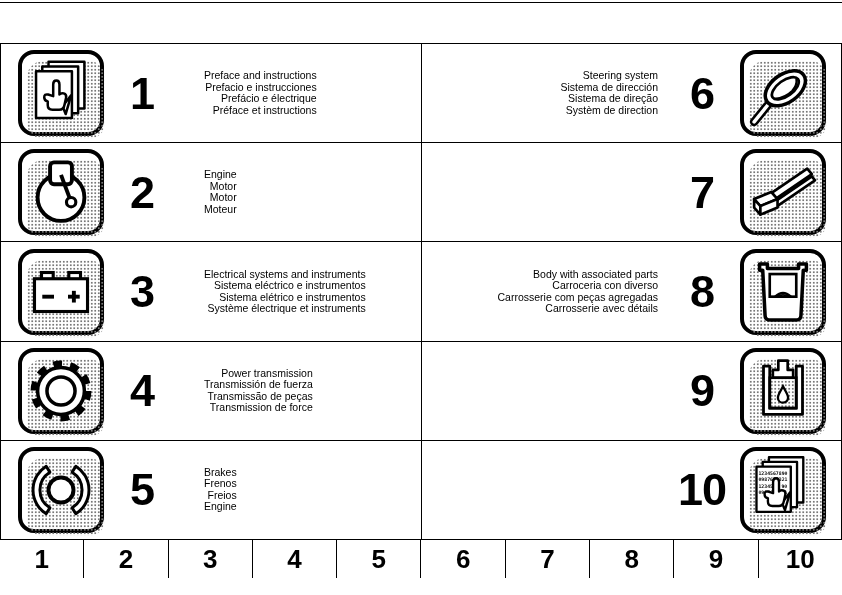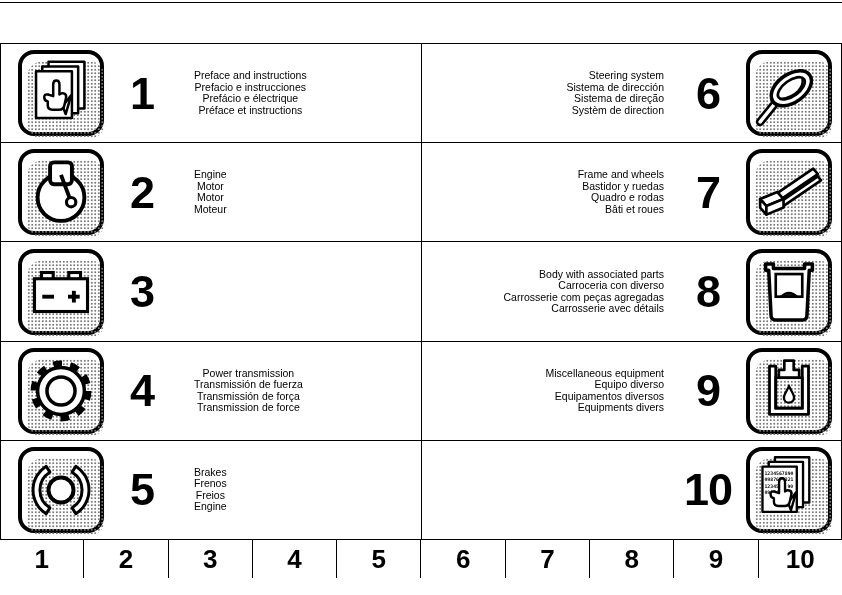--- a/index.html
+++ b/index.html
@@ -11,39 +11,39 @@
   .topline{position:absolute;left:0;top:2px;width:842px;border-top:1.6px solid #000;}
   .maintable{
     position:absolute;left:0;top:43px;width:842px;height:497px;
     border:1.6px solid #000;box-sizing:border-box;
     display:flex;flex-direction:column;
   }
   .row{flex:1;display:flex;min-height:0;}
   .row + .row{border-top:1.6px solid #000;}
   .half{width:50%;display:flex;align-items:center;box-sizing:border-box;}
   .half.left{padding-left:17px;}
-  .half.right{border-left:1.6px solid #000;justify-content:flex-end;padding-right:9px;}
+  .half.right{border-left:1.6px solid #000;justify-content:flex-end;padding-right:15px;}
   .badge{
     position:relative;z-index:0;flex:none;
     width:86px;height:86px;box-sizing:border-box;
     border:4.5px solid #000;border-radius:16px;background:#fff;
   }
   .badge::after{
     content:"";position:absolute;left:5px;top:7px;width:100%;height:100%;
     border-radius:16px;z-index:-1;
     background-image:radial-gradient(#777 1.1px, transparent 1.25px);
     background-size:3.5px 3.5px;
   }
   .badge svg{position:absolute;left:0;top:0;width:100%;height:100%;}
   .bignum{
     width:76px;flex:none;text-align:center;
     font-size:45px;font-weight:bold;letter-spacing:-1px;line-height:1;
   }
   .lines{font-size:10.5px;line-height:11.5px;white-space:nowrap;}
-  .half.left .lines{margin-left:14px;text-align:center;}
+  .half.left .lines{margin-left:24px;text-align:right;}
   .half.right .lines{margin-right:6px;text-align:right;}
   .footer{
     position:absolute;left:0;top:540px;width:842px;height:38px;
     display:flex;box-sizing:border-box;
   }
   .ftab{
     flex:1;display:flex;align-items:center;justify-content:center;
     font-size:26px;font-weight:bold;box-sizing:border-box;
   }
   .ftab + .ftab{border-left:1.6px solid #000;}
@@ -113,26 +113,20 @@
       </div>
       <div class="bignum">2</div>
       <div class="lines">
         <div>Engine</div>
         <div>Motor</div>
         <div>Motor</div>
         <div>Moteur</div>
       </div>
     </div>
     <div class="half right">
-      <div class="lines">
-        <div>Frame and wheels</div>
-        <div>Bastidor y ruedas</div>
-        <div>Quadro e rodas</div>
-        <div>Bâti et roues</div>
-      </div>
       <div class="bignum">7</div>
       <div class="badge">
         <svg viewBox="0 0 100 100">
           <g fill="#fff" stroke="#000" stroke-width="3.4" stroke-linejoin="round">
             <polygon points="27,57 81,20 87,27 33,64"></polygon>
             <polygon points="33,67 87,30 91,35 37,72"></polygon>
             <polygon points="13,59 35,50 43,59 21,68"></polygon>
             <polygon points="13,59 21,68 21,79 13,70"></polygon>
             <polygon points="21,68 43,59 43,70 21,79"></polygon>
           </g>
@@ -149,20 +143,26 @@
             <rect x="25" y="25" width="15" height="12"></rect>
             <rect x="60" y="25" width="15" height="12"></rect>
             <rect x="16" y="33" width="68" height="42"></rect>
           </g>
           <line x1="26" y1="56" x2="41" y2="56" stroke="#000" stroke-width="5"></line>
           <line x1="59" y1="56" x2="74" y2="56" stroke="#000" stroke-width="5"></line>
           <line x1="66.5" y1="48.5" x2="66.5" y2="63.5" stroke="#000" stroke-width="5"></line>
         </svg>
       </div>
       <div class="bignum">3</div>
+      <div class="lines">
+        <div>Electrical systems and instruments</div>
+        <div>Sistema eléctrico e instrumentos</div>
+        <div>Sistema elétrico e instrumentos</div>
+        <div>Système électrique et instruments</div>
+      </div>
     </div>
     <div class="half right">
       <div class="lines">
         <div>Body with associated parts</div>
         <div>Carroceria con diverso</div>
         <div>Carrosserie com peças agregadas</div>
         <div>Carrosserie avec détails</div>
       </div>
       <div class="bignum">8</div>
       <div class="badge">
@@ -182,31 +182,25 @@
         <svg viewBox="0 0 100 100">
           <circle cx="50" cy="50" r="30" fill="#fff" stroke="#000" stroke-width="4.5"></circle>
           <circle cx="50" cy="50" r="34" fill="none" stroke="#000" stroke-width="10" stroke-dasharray="11 10.36"></circle>
           <circle cx="50" cy="50" r="18" fill="#fff" stroke="#000" stroke-width="4.5"></circle>
         </svg>
       </div>
       <div class="bignum">4</div>
       <div class="lines">
         <div>Power transmission</div>
         <div>Transmissión de fuerza</div>
-        <div>Transmissión de força</div>
+        <div>Transmissão de peças</div>
         <div>Transmission de force</div>
       </div>
     </div>
     <div class="half right">
-      <div class="lines">
-        <div>Miscellaneous equipment</div>
-        <div>Equipo diverso</div>
-        <div>Equipamentos diversos</div>
-        <div>Equipments divers</div>
-      </div>
       <div class="bignum">9</div>
       <div class="badge">
         <svg viewBox="0 0 100 100">
           <path d="M25,18 L33,18 L33,72 L67,72 L67,18 L75,18 L75,80 L25,80 Z" fill="#fff" stroke="#000" stroke-width="3.6" stroke-linejoin="round"></path>
           <path d="M44,11 L56,11 L56,23 L63,23 L63,33 L37,33 L37,23 L44,23 Z" fill="#fff" stroke="#000" stroke-width="3.4" stroke-linejoin="round"></path>
           <rect x="33" y="33" width="34" height="39" fill="none" stroke="#000" stroke-width="3.4"></rect>
           <path d="M50,44 C46.5,51 43.5,54.5 43.5,58.5 A6.5,6.5 0 0 0 56.5,58.5 C56.5,54.5 53.5,51 50,44 Z" fill="#fff" stroke="#000" stroke-width="3"></path>
         </svg>
       </div>
     </div>

